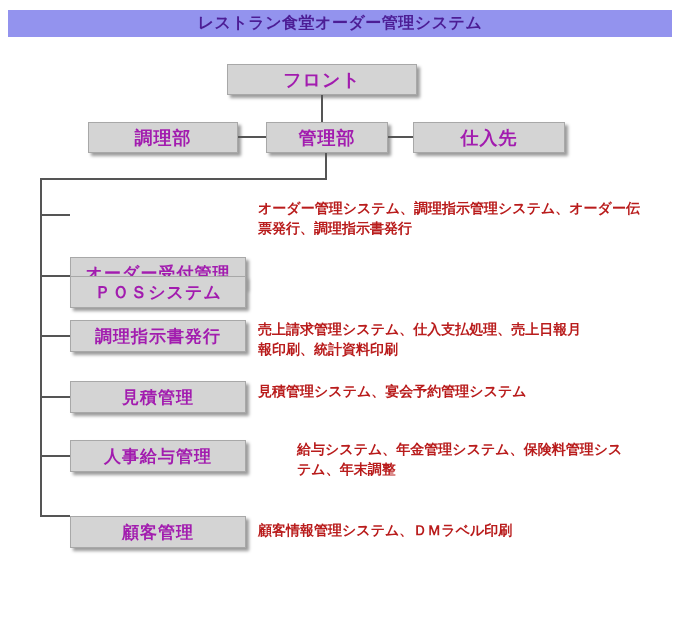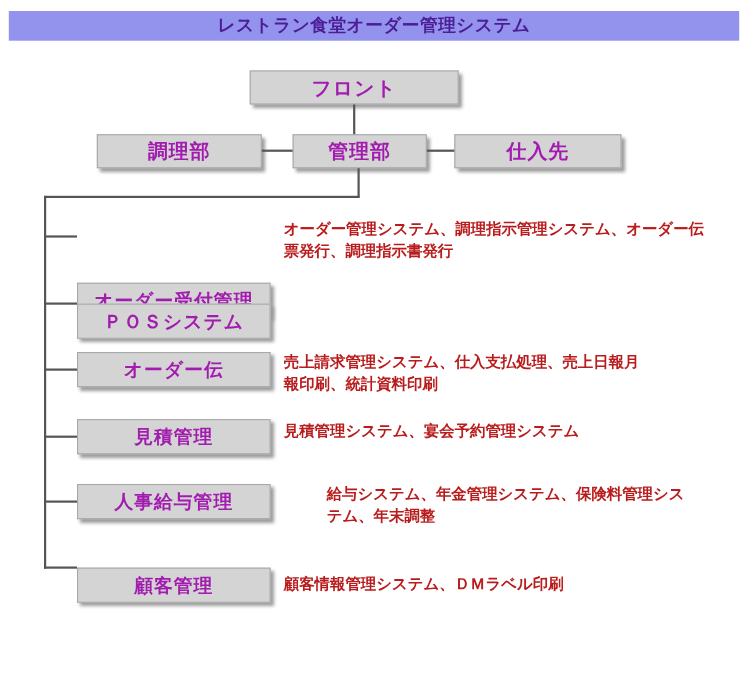--- a/index.html
+++ b/index.html
@@ -60,21 +60,21 @@
   <div class="line hline" style="left:40px;top:396px;width:30px;"></div>
   <div class="line hline" style="left:40px;top:455px;width:30px;"></div>
   <div class="line hline" style="left:40px;top:515px;width:30px;"></div>
 
   <div class="box mod" style="top:212px;margin-top:45px;">オーダー受付管理</div>
   <div class="desc" style="top:198px;">オーダー管理システム、調理指示管理システム、オーダー伝
 票発行、調理指示書発行</div>
 
   <div class="box mod" style="top:260px;margin-top:16px;">ＰＯＳシステム</div>
 
-  <div class="box mod" style="top:320px;">オーダー伝</div>
+  <div class="box mod" style="top:320px;">調理指示書発行</div>
   <div class="desc" style="top:319px;">売上請求管理システム、仕入支払処理、売上日報月
 報印刷、統計資料印刷</div>
 
   <div class="box mod" style="top:381px;">見積管理</div>
   <div class="desc" style="top:381px;">見積管理システム、宴会予約管理システム</div>
 
   <div class="box mod" style="top:440px;">人事給与管理</div>
   <div class="desc" style="top:439px;margin-left:39px;">給与システム、年金管理システム、保険料管理シス
 テム、年末調整</div>
 

